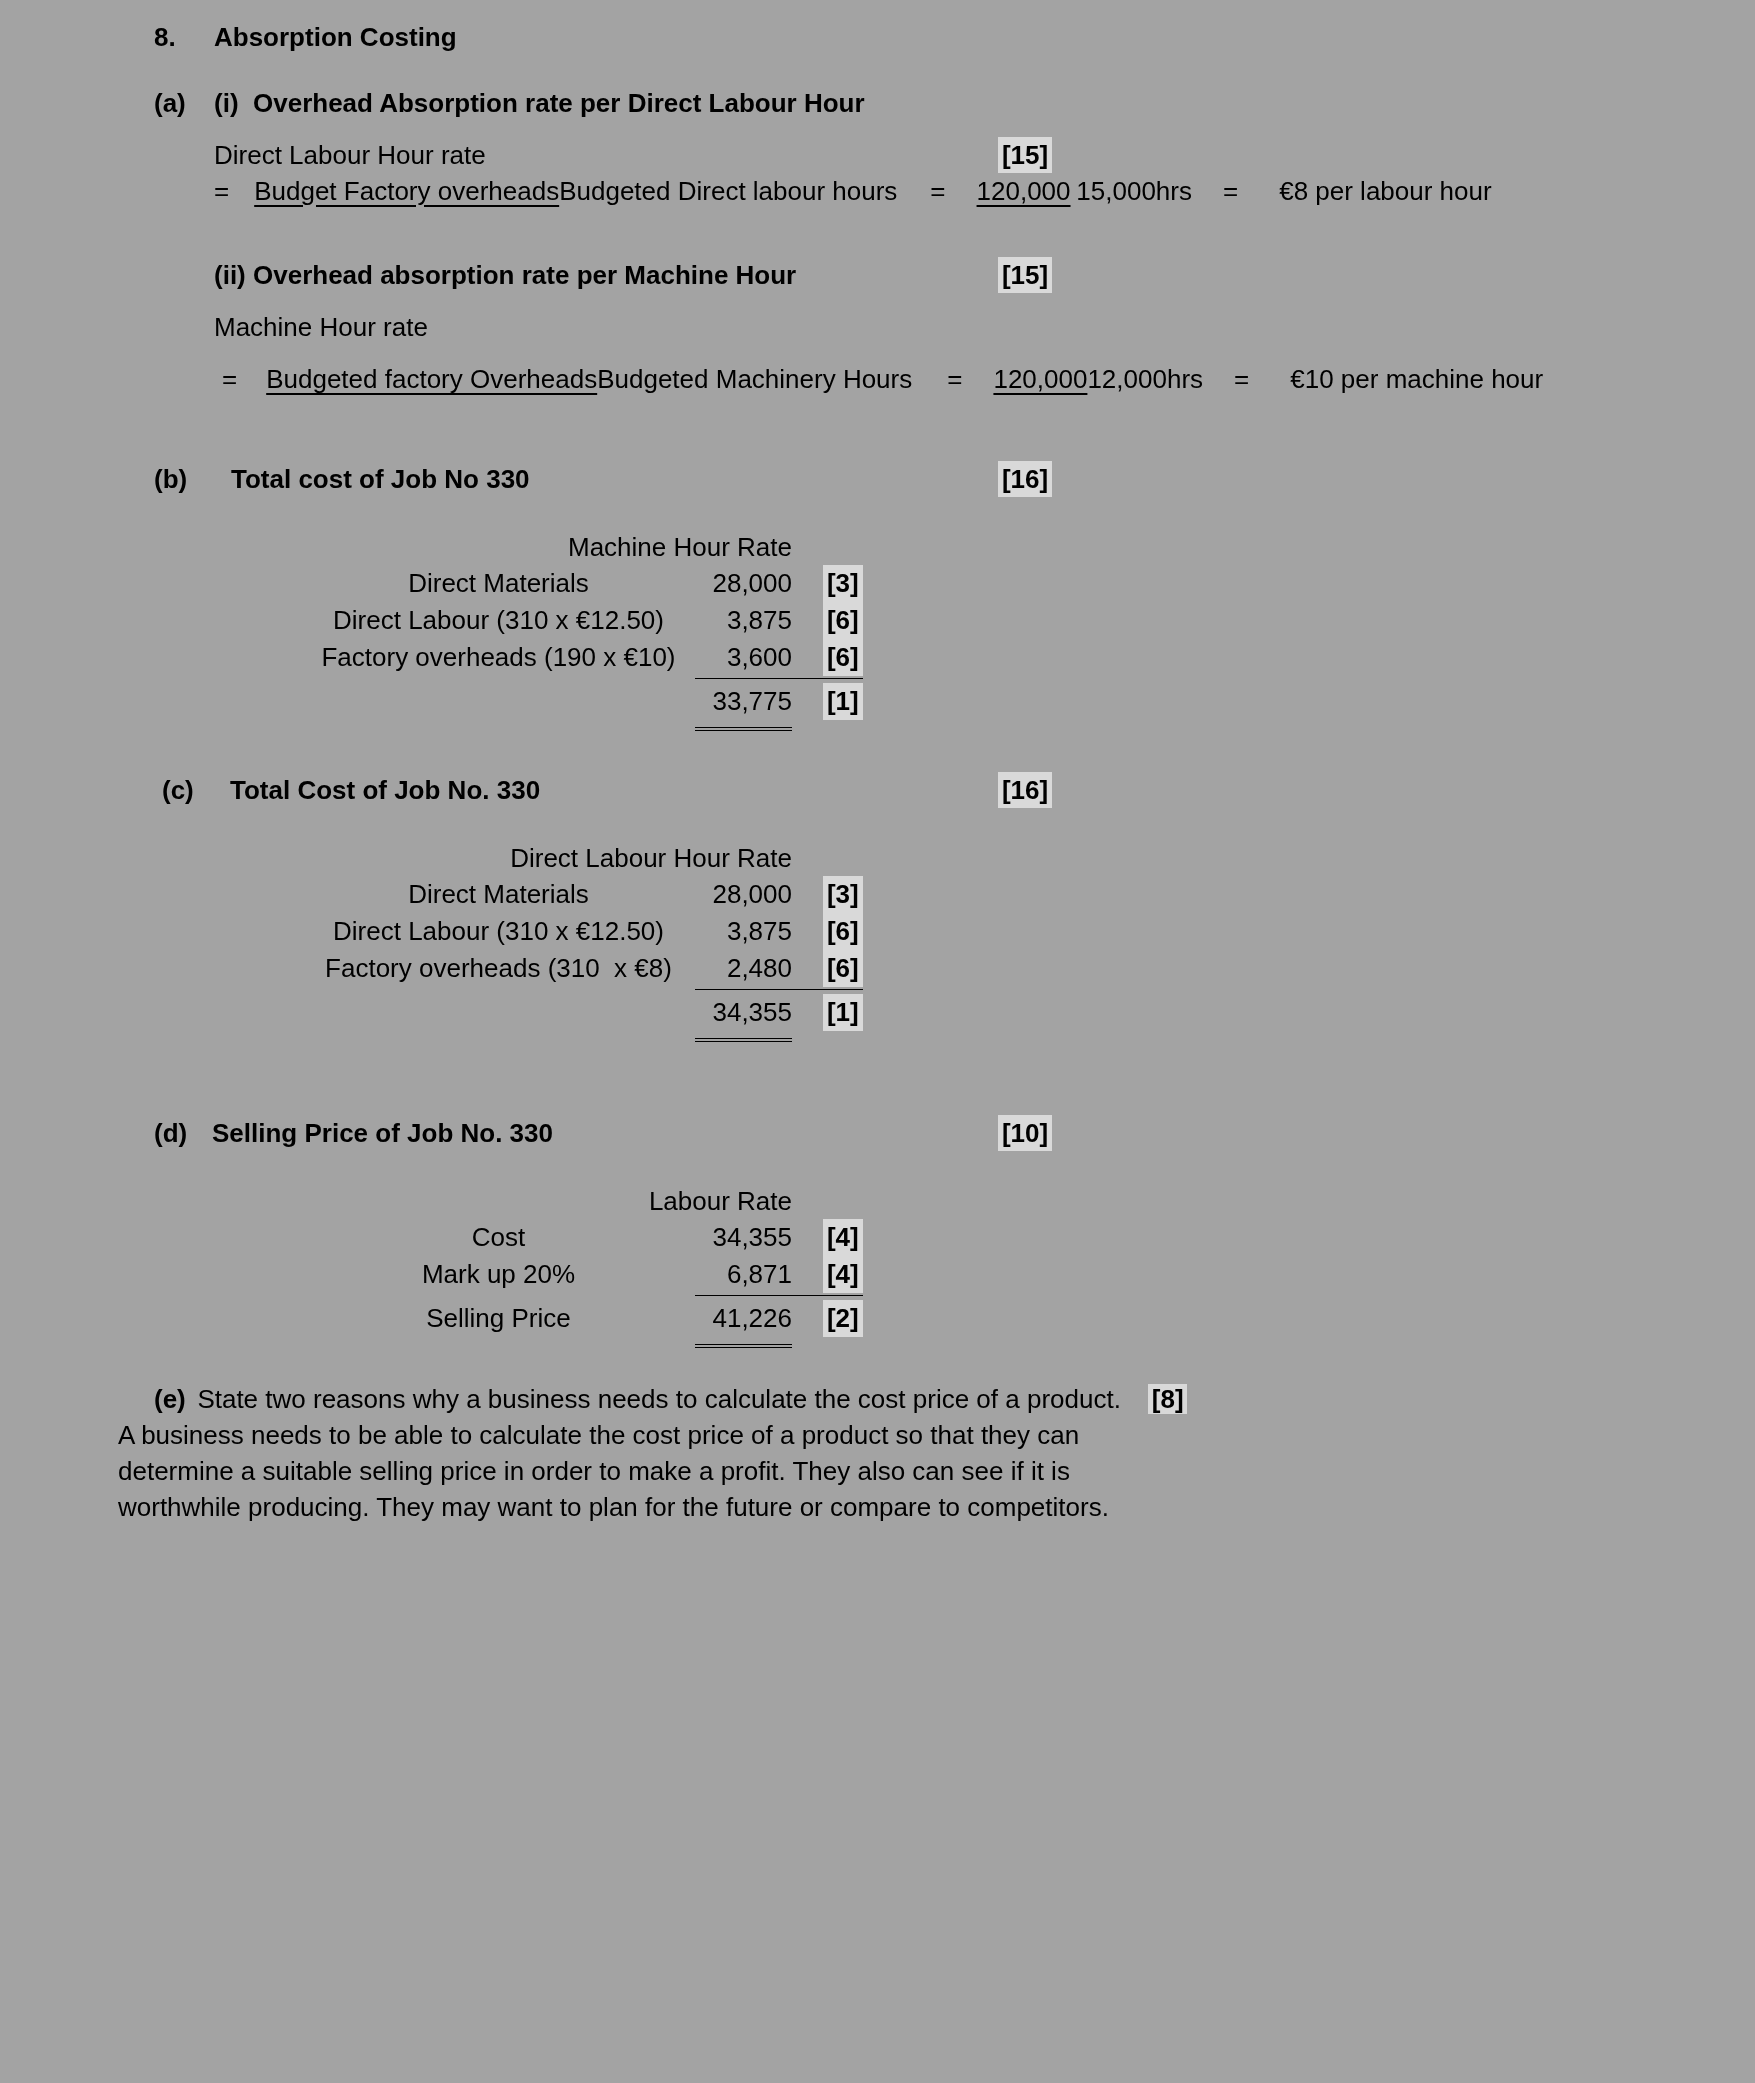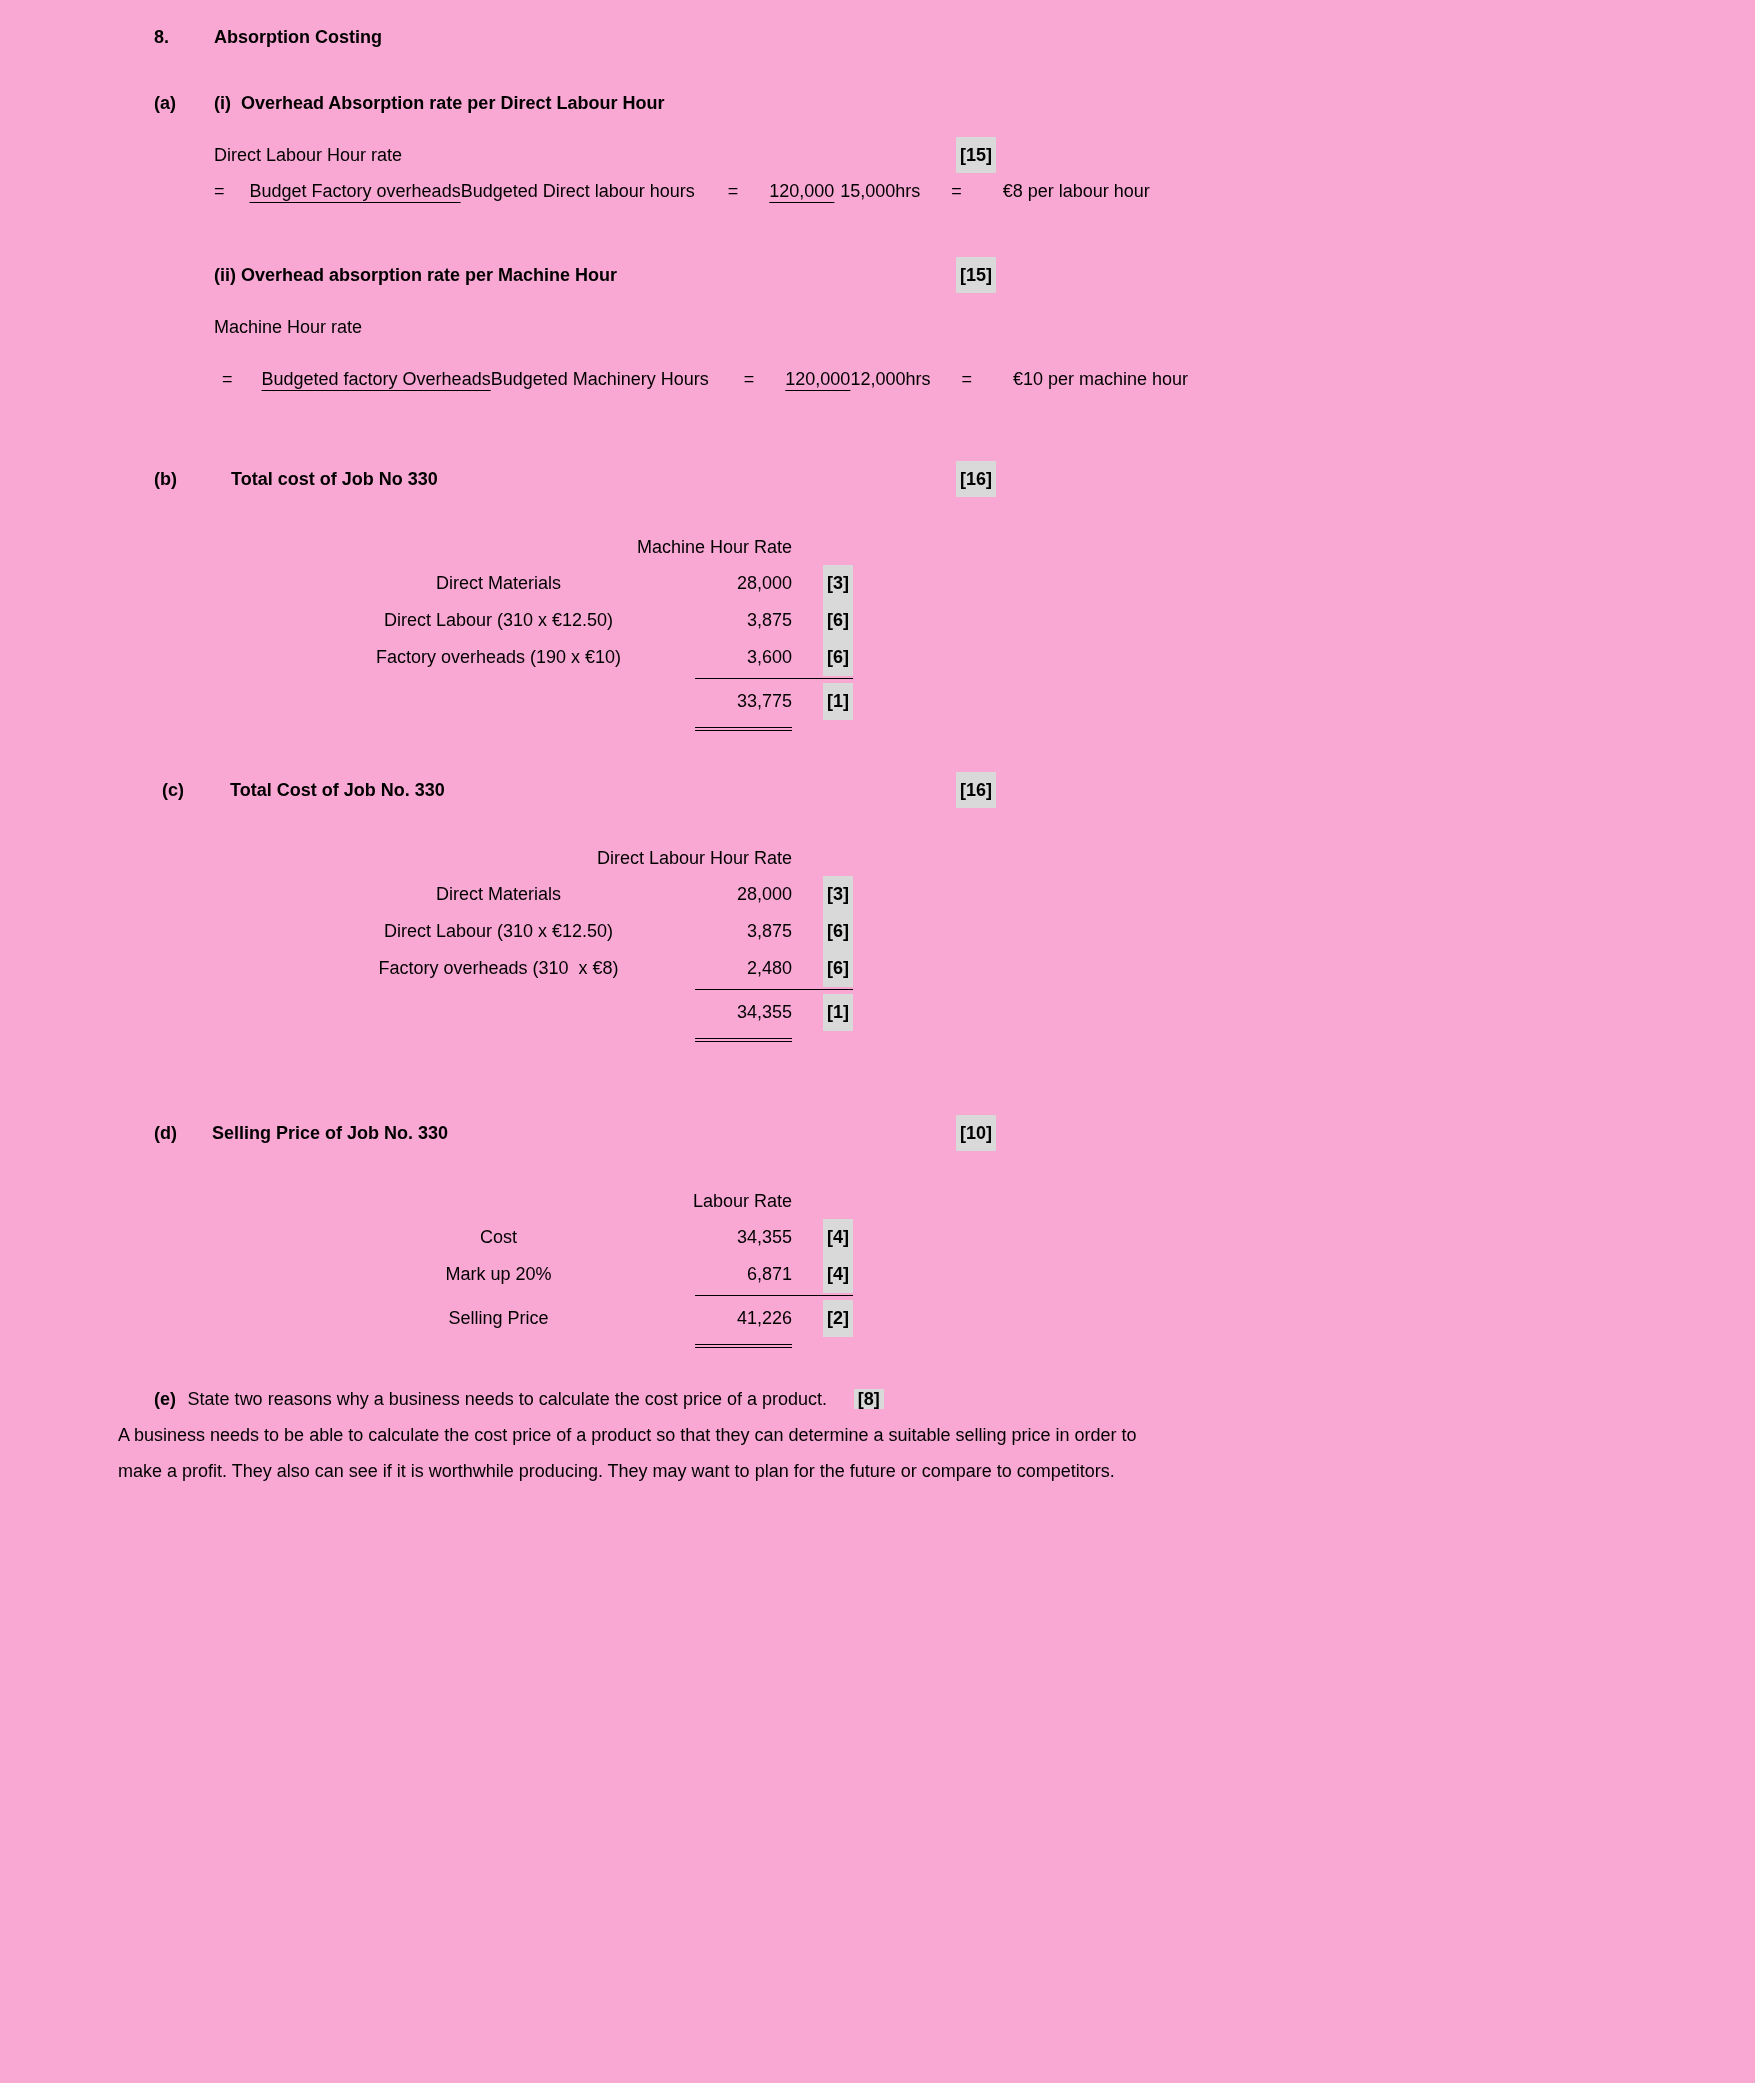--- a/index.html
+++ b/index.html
@@ -1,32 +1,32 @@
 <!DOCTYPE html>
 <html><head>
 <meta charset="utf-8">
 <style>
   * { margin: 0; padding: 0; box-sizing: border-box; }
   html, body { background: #ffffff; }
   .page {
     position: relative;
     width: 1755px;
     height: 2084px;
-    background: #f9a8d4;
+    background: #a3a3a3;
     color: #000000;
     font-family: "Liberation Sans", "DejaVu Sans", sans-serif;
-    font-size: 18px;
+    font-size: 26px;
     line-height: 36px;
     overflow: hidden;
   }
   .b { font-weight: bold; }
   [data-bind] { white-space: pre-wrap; }
   .row { position: relative; }
   .hl { background: #d9d9d9; font-weight: bold; padding: 0 3.9px; }
-  .amark { position: absolute; left: 956px; top: 0; }
+  .amark { position: absolute; left: 998px; top: 0; }
   .u { text-decoration: underline; text-underline-offset: 4.8px; }
   .formula { display: flex; align-items: flex-start; }
   .frac { display: flex; }
   .eq { display: inline-block; }
   .t-title { margin-left: 302px; width: 490px; text-align: right; }
   .t-row { display: flex; align-items: baseline; padding-left: 302px; line-height: 37px; }
   .t-label { width: 393px; text-align: center; }
   .t-value { width: 97px; text-align: right; }
   .t-mark { margin-left: 31px; }
   .sum-group { display: inline-flex; align-items: baseline; border-top: 1.9px solid #000; padding-top: 3.9px; margin-top: 1.9px; }

